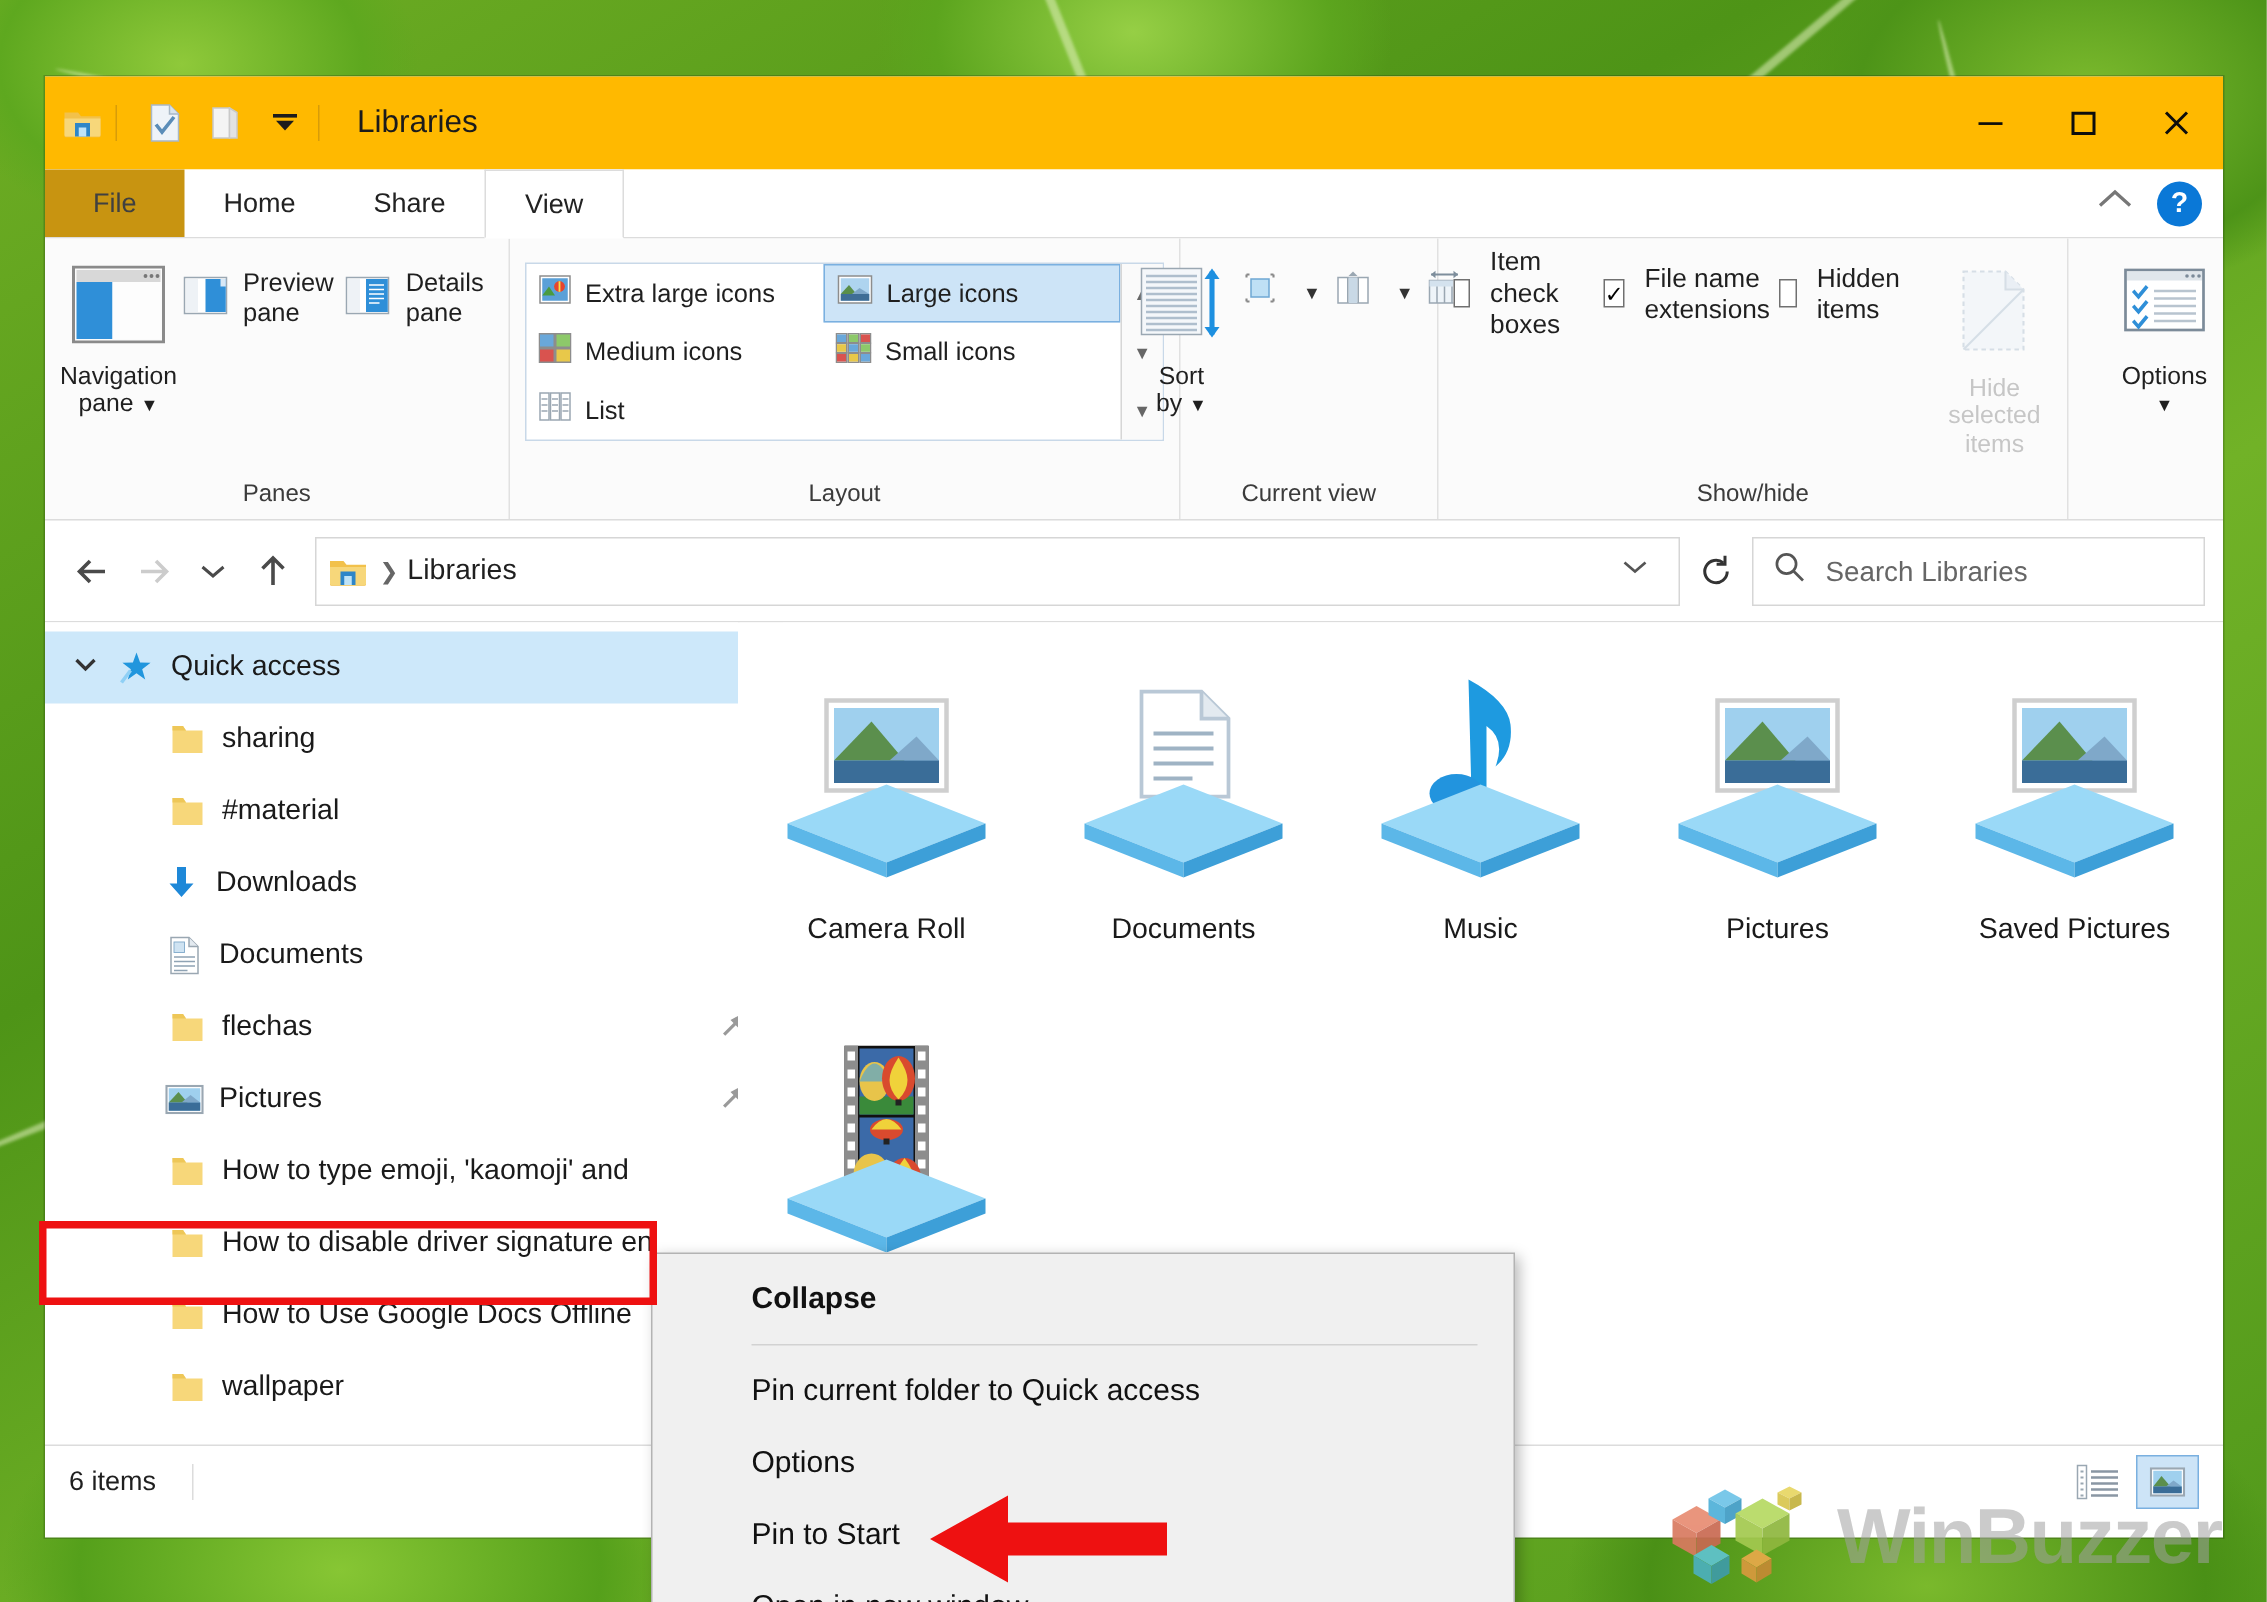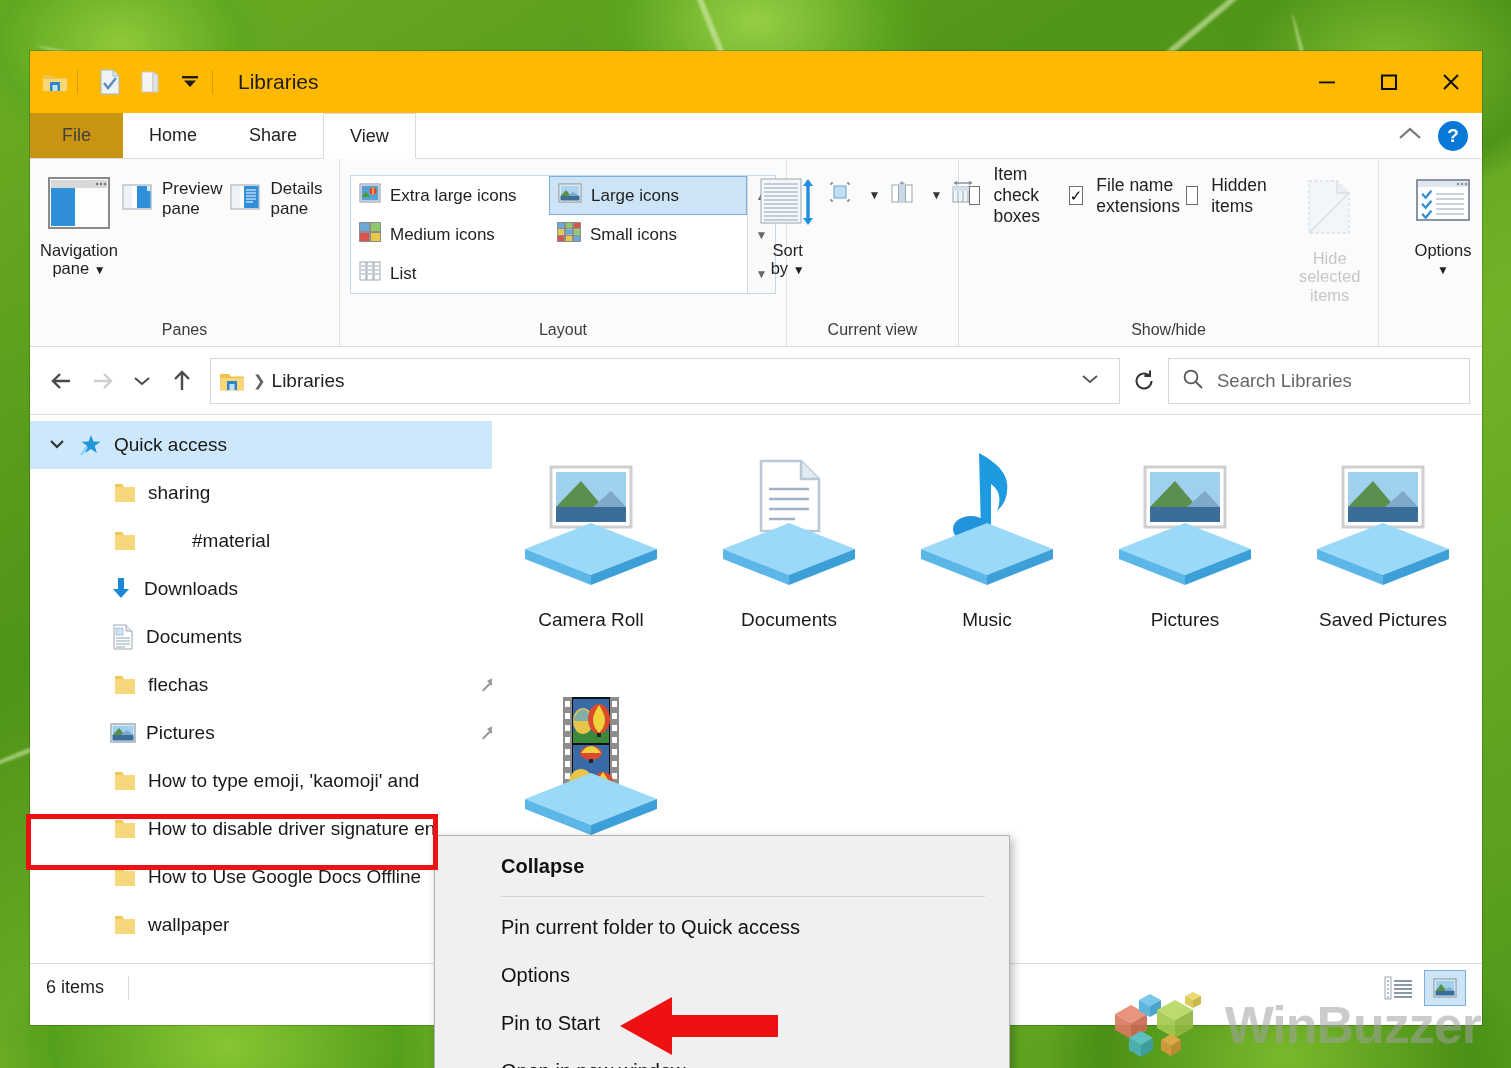--- a/index.html
+++ b/index.html
@@ -681,21 +681,21 @@
       <div class="tree-item" style="padding-left:78px;">
         <span class="tree-icon">
           <svg width="24" height="22" viewBox="0 0 24 22">
               <path d="M2 2 h7 l2 3 h11 v15 H2 z" fill="#f7d77a"></path>
               <path d="M2 2 h7 l2 3 H2 z" fill="#eec758"></path>
             </svg>
         </span>
         <span class="tree-label">sharing</span>
       </div>
 
-      <div class="tree-item" style="padding-left:78px;gap:44px;">
+      <div class="tree-item" style="padding-left:78px;">
         <span class="tree-icon">
           <svg width="24" height="22" viewBox="0 0 24 22">
               <path d="M2 2 h7 l2 3 h11 v15 H2 z" fill="#f7d77a"></path>
               <path d="M2 2 h7 l2 3 H2 z" fill="#eec758"></path>
             </svg>
         </span>
         <span class="tree-label">#material</span>
       </div>
 
       <div class="tree-item" style="padding-left:74px;">

